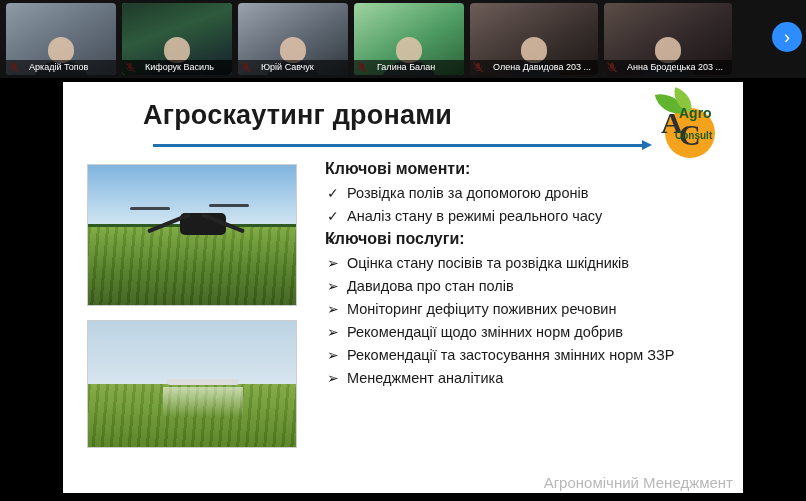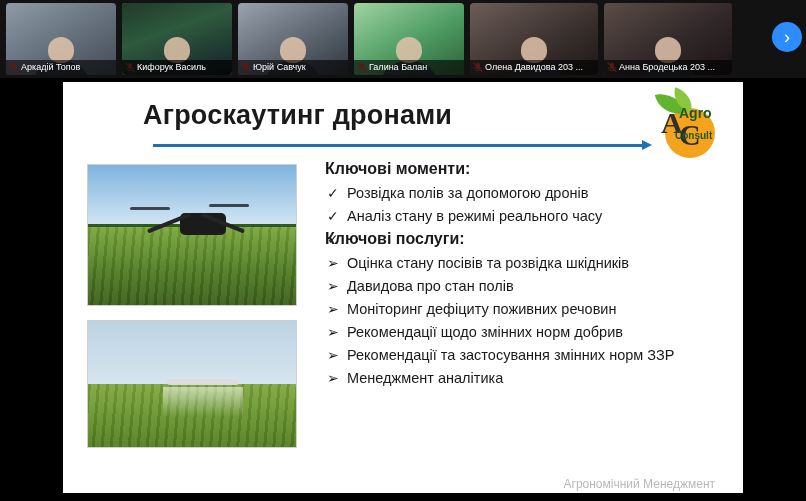--- a/index.html
+++ b/index.html
@@ -36,21 +36,21 @@
   .tile.wide { width: 128px; }
   .tile.active { outline: 3px solid #26d07c; outline-offset: -3px; }
   .tile .vid { position: absolute; inset: 0; }
   .tile .namebar {
     position: absolute; left: 0; right: 0; bottom: 0;
     height: 15px;
     background: rgba(0,0,0,0.62);
     color: #fff;
     font-size: 9px;
     line-height: 15px;
-    padding-left: 15px;
+    padding-left: 23px;
     white-space: nowrap;
     overflow: hidden;
     text-overflow: ellipsis;
   }
   .tile.active .namebar { background: rgba(0,0,0,0.72); }
   .mic-off {
     position: absolute; left: 3px; bottom: 2px;
     width: 10px; height: 11px;
   }
   .mic-off svg { display: block; }
@@ -223,22 +223,22 @@
     line-height: 19px;
     color: #1a1a1a;
   }
   ul.items li .mk {
     position: absolute; left: 2px; top: 0;
     font-size: 14px; color: #1a1a1a;
   }
   #services-head { margin-top: 2px; }
 
   #footer-note {
-    position: absolute; right: 28px; bottom: 2px;
-    font-size: 12px; color: #b8b8b8;
+    position: absolute; right: 10px; bottom: 2px;
+    font-size: 15px; color: #b8b8b8;
   }
 </style>
 </head>
 <body>
 
 <div id="app">
 
   <div id="filmstrip">
 
     <div class="tile">

